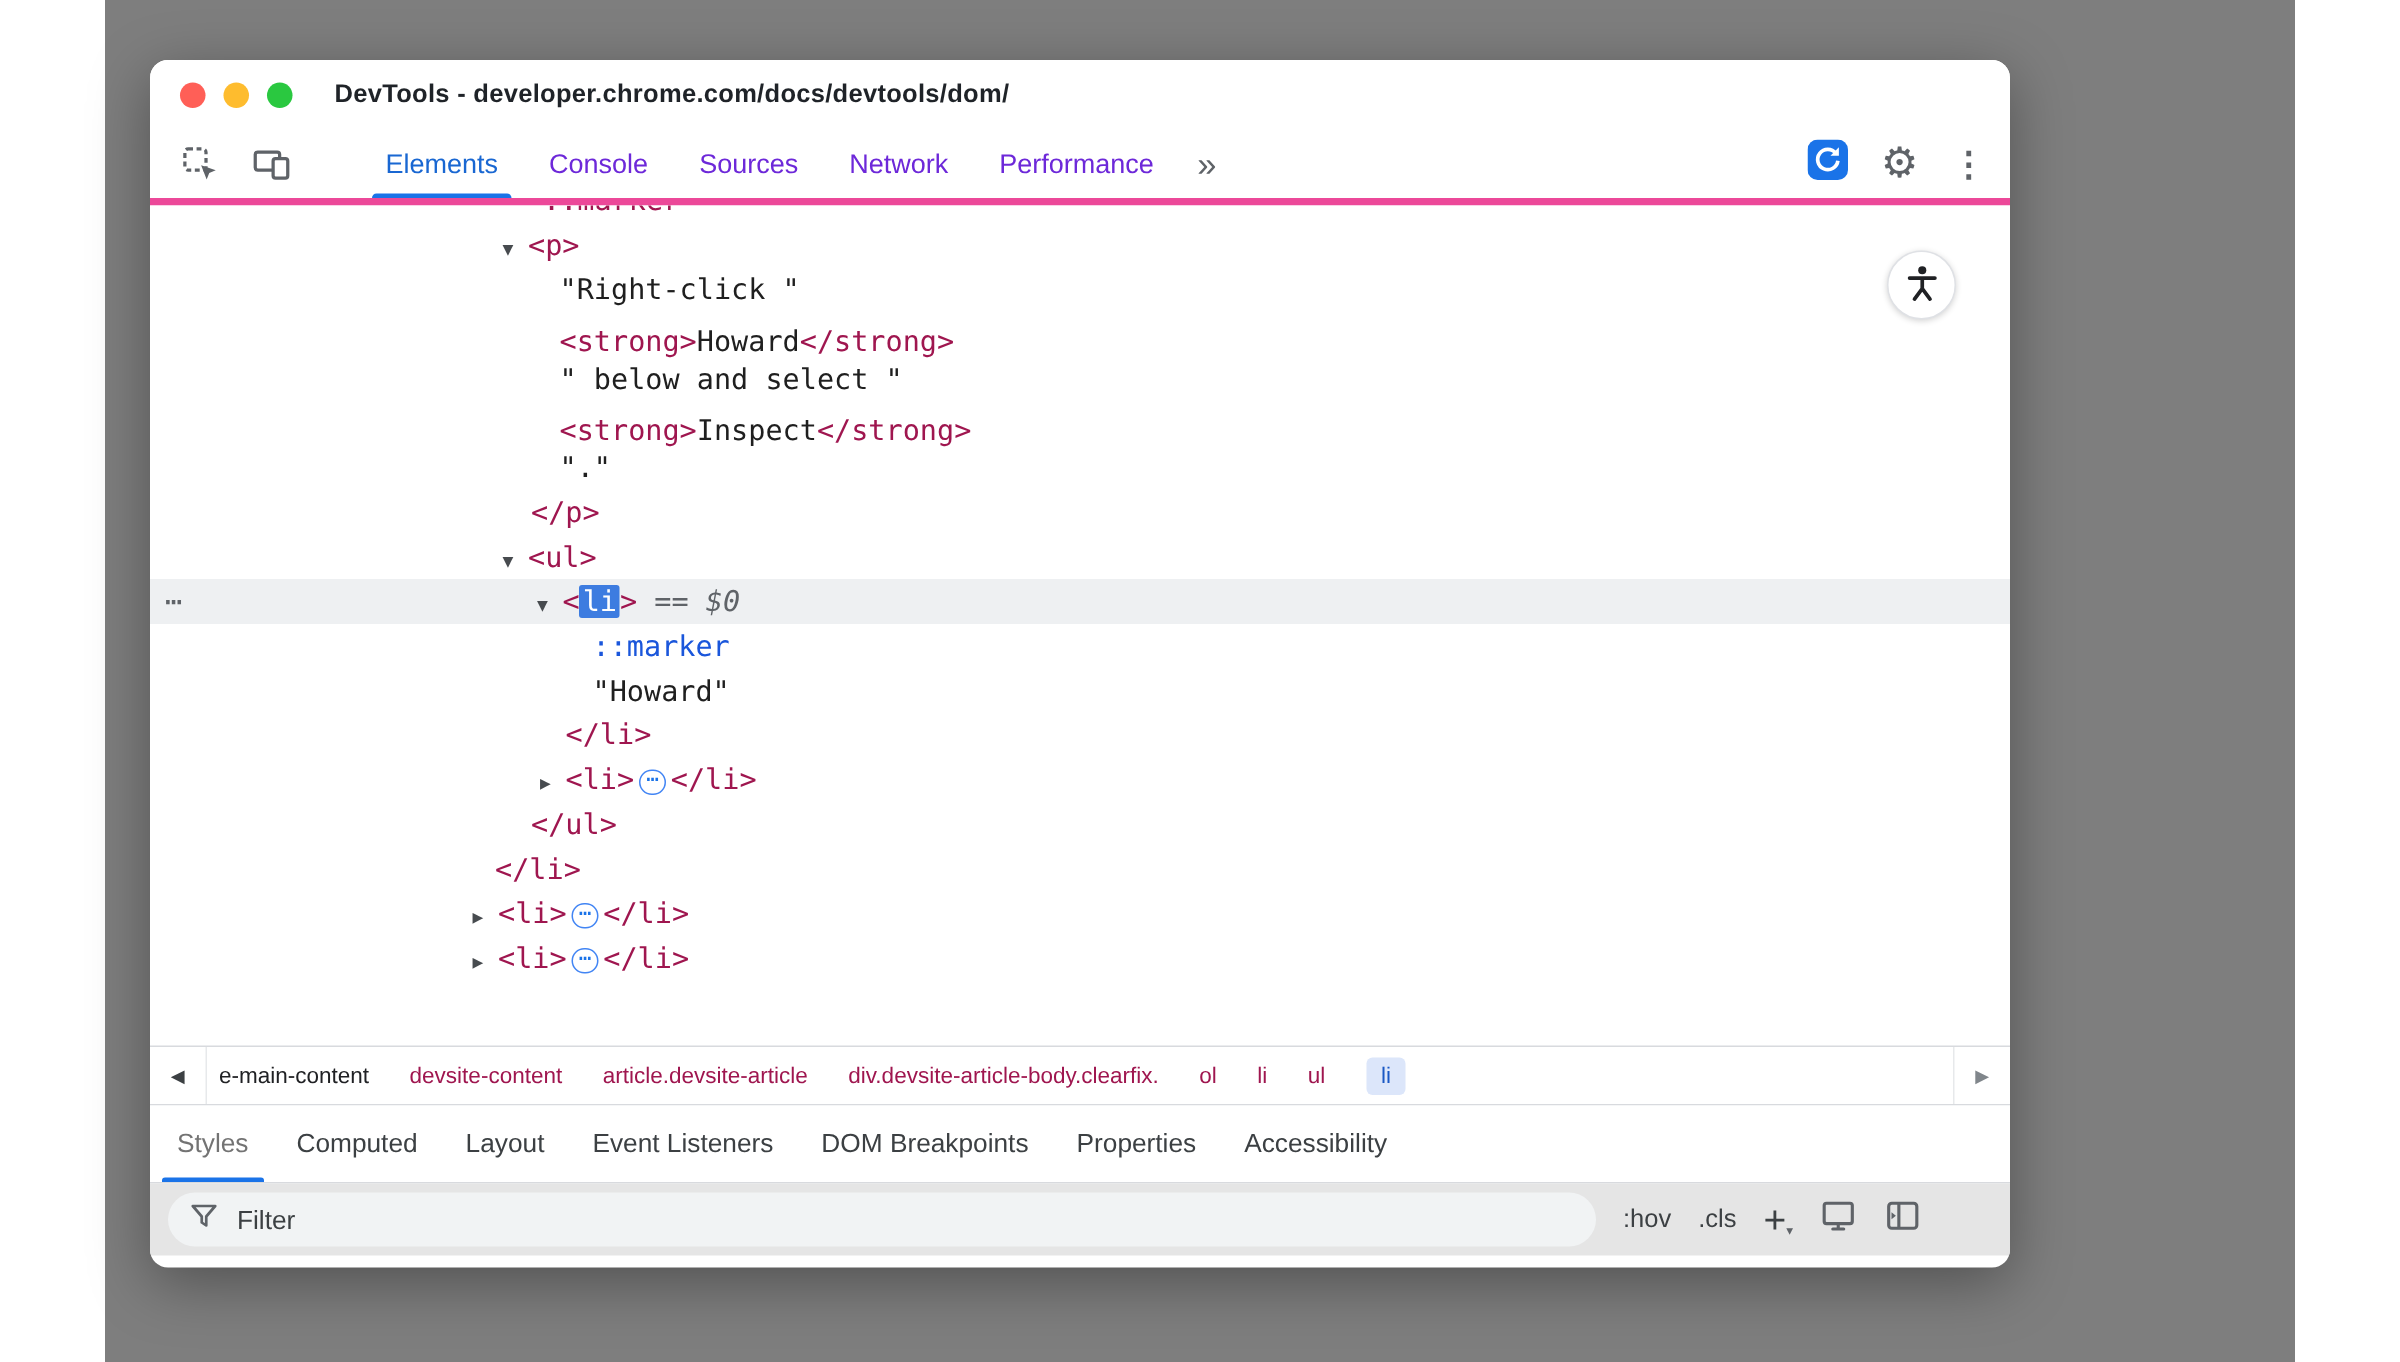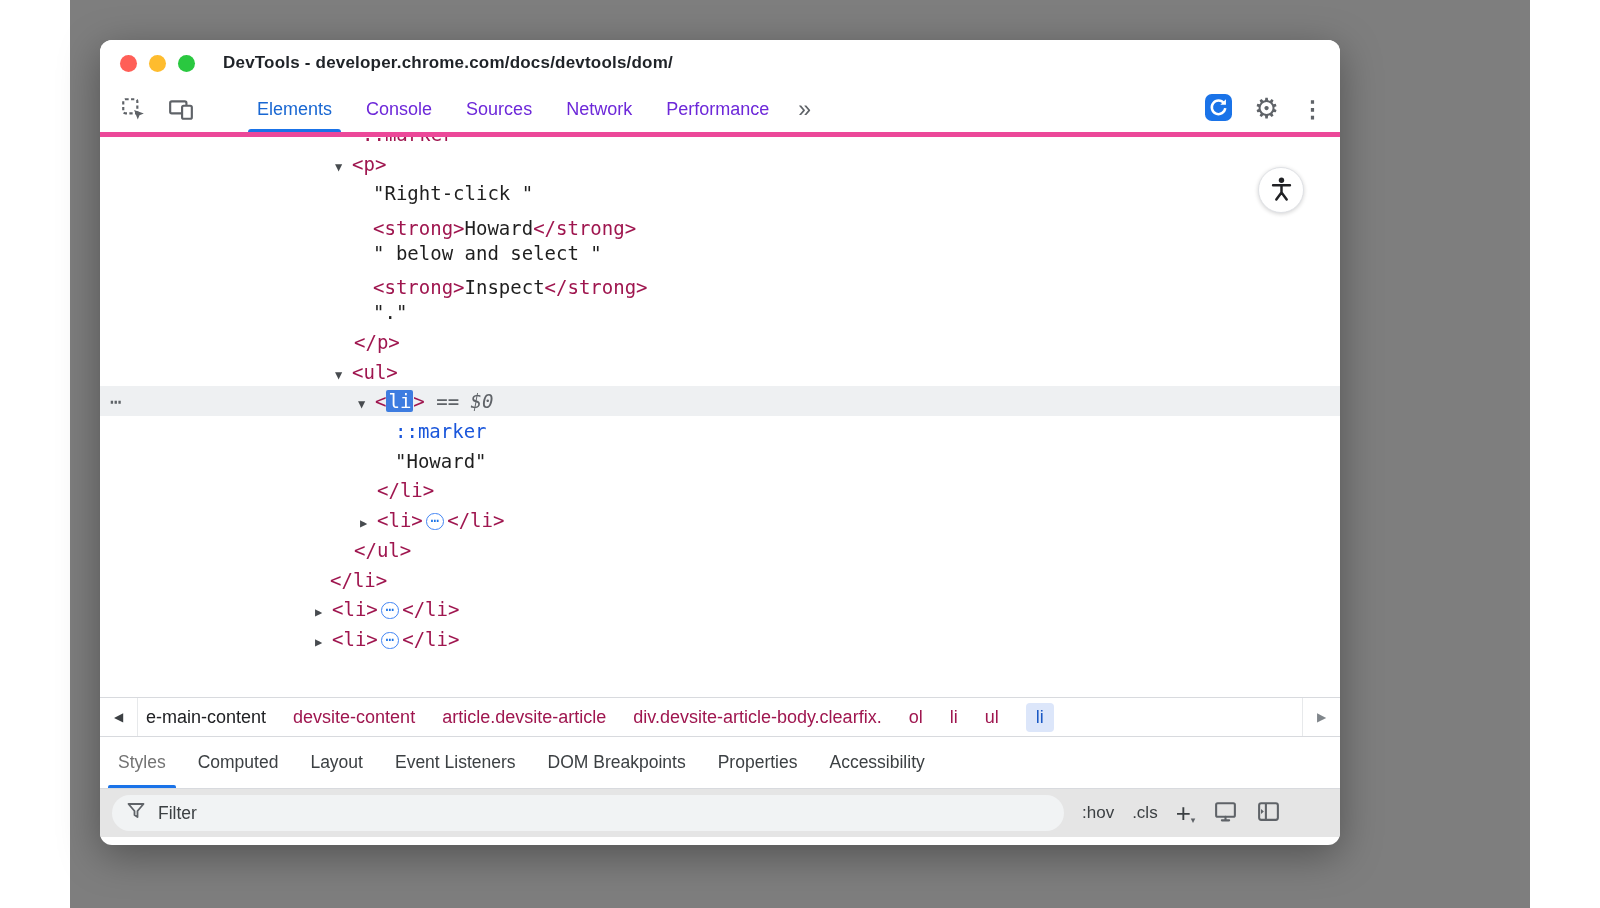--- a/index.html
+++ b/index.html
@@ -56,21 +56,21 @@
     display: flex; align-items: center; justify-content: center; }
 
   
   .crumbbar { position: absolute; left: 0; top: 657px; width: 100%; height: 40px; background: #fff;
     border-top: 1px solid #d8dade; border-bottom: 1px solid #d8dade; display: flex; align-items: stretch; }
   .crumb-scroll { width: 38px; display: flex; align-items: center; justify-content: center; color: #3c4043;
     font-size: 12px; background: #fff; }
   .crumb-scroll.left { border-right: 1px solid #e7e9eb; }
   .crumb-scroll.right { border-left: 1px solid #e7e9eb; color: #80868b; }
   .crumb-list { flex: 1; display: flex; align-items: center; gap: 27px; padding-left: 8px; overflow: hidden;
-    font-size: 18px; }
+    font-size: 15px; }
   .crumb { white-space: nowrap; }
   .crumb-plain { color: #202124; }
   .crumb-tag { color: var(--tag); }
   .crumb-selected { color: #1a58c4; background: #dce6fa; padding: 4px 10px; border-radius: 4px; }
 
   
   .styles-tabs { position: absolute; left: 0; top: 697px; width: 100%; height: 52px;
     border-bottom: 1px solid #d8dade; display: flex; align-items: stretch; padding-left: 2px; background: #fff; }
   .stab { display: flex; align-items: center; padding: 0 16px; font-size: 17.5px; color: #3c4043; position: relative; }
   .stab.active { color: #737373; font-weight: 500; }

